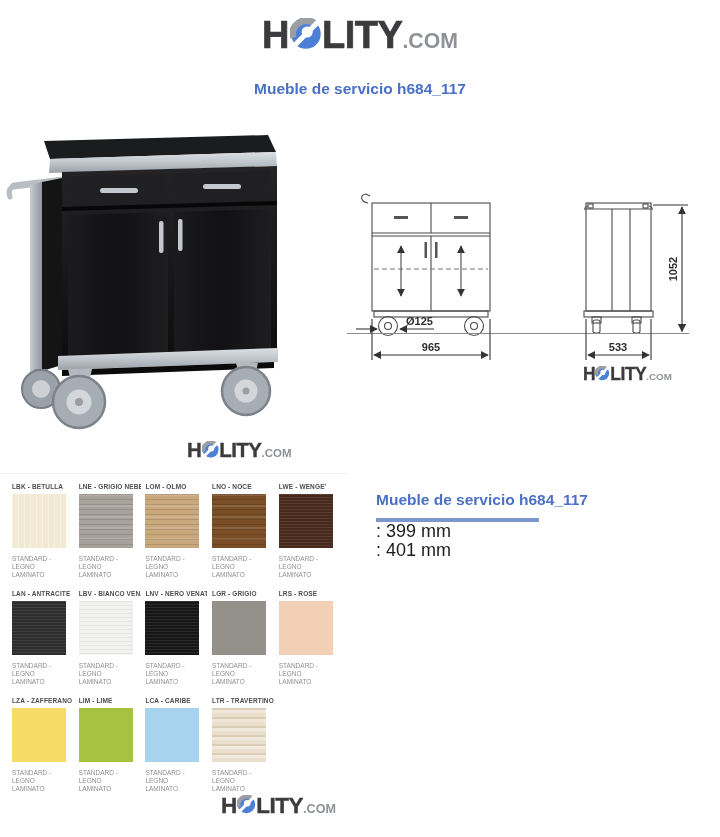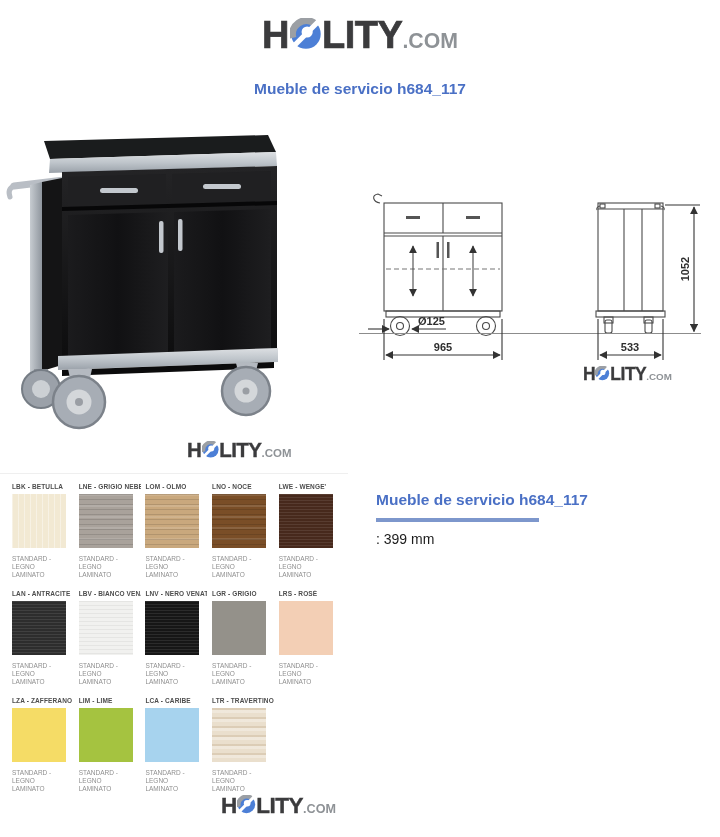--- a/index.html
+++ b/index.html
@@ -16,28 +16,28 @@
   .logo-draw{position:absolute;left:583px;top:366px;font-size:17.5px;}
   .logo-mid{position:absolute;left:187px;top:440px;font-size:20.5px;}
   .logo-bottom{position:absolute;left:221px;top:795px;font-size:22.5px;}
 
   
   .page-title{position:absolute;top:80px;left:0;width:720px;text-align:center;
               font-size:15.5px;font-weight:bold;color:#4a70c5;}
 
   
   .photo{position:absolute;left:0;top:125px;width:310px;height:310px;}
-  .drawing{position:absolute;left:356px;top:130px;width:358px;height:265px;}
+  .drawing{position:absolute;left:344px;top:130px;width:358px;height:265px;}
   svg{display:block;}
 
   
   .info{position:absolute;left:376px;top:491px;width:330px;}
   .info-title{font-size:15.5px;font-weight:bold;color:#4a70c5;margin:0;}
   .info-rule{width:163px;height:4px;background:#7d97cc;margin-top:9px;}
-  .info-dims{margin-top:8px;font-size:14px;color:#1c1c1c;line-height:19px;}
+  .info-dims{font-size:18px;color:#1c1c1c;line-height:19px;}
 
   
   .panel-top-line{position:absolute;left:0;top:473px;width:348px;height:1px;background:#efefef;}
   .swatches{position:absolute;left:12px;top:483px;display:grid;
             grid-template-columns:repeat(5,66.7px);grid-auto-rows:107px;}
   .cell{width:62px;}
   .code{font-size:6.5px;font-weight:bold;color:#4d4d4d;height:9px;letter-spacing:.02em;
         white-space:nowrap;overflow:hidden;}
   .chip{width:54px;height:54px;margin-top:2px;background-color:#ddd;}
   .cap{font-size:6.5px;color:#8f8f8f;margin-top:7px;line-height:8px;width:56px;}
@@ -222,20 +222,21 @@
         <path d="M3.5,25 A17.5,17.5 0 0 1 30.5,6.5" stroke="#9b9fa4" stroke-width="9" fill="none"></path>
         <rect x="16.8" y="-6" width="6.4" height="52" fill="#ffffff" transform="rotate(45 20 20)"></rect>
         <circle cx="21.5" cy="17.5" r="7" fill="#ffffff"></circle>
       </svg></span><span>LITY</span><span class="com">.COM</span></div>
 
   <div class="info">
     <h2 class="info-title">Mueble de servicio h684_117</h2>
     <div class="info-rule"></div>
     <div class="info-dims">
       <div>: 399 mm</div>
+      <div>: 401 mm</div>
     </div>
   </div>
 
   <div class="panel-top-line"></div>
   <div class="swatches">
 
     <div class="cell">
       <div class="code">LBK - BETULLA</div>
       <div class="chip tex-grain-v" style="background-color: rgb(242, 233, 211);"></div>
       <div class="cap">STANDARD - LEGNO LAMINATO</div>

